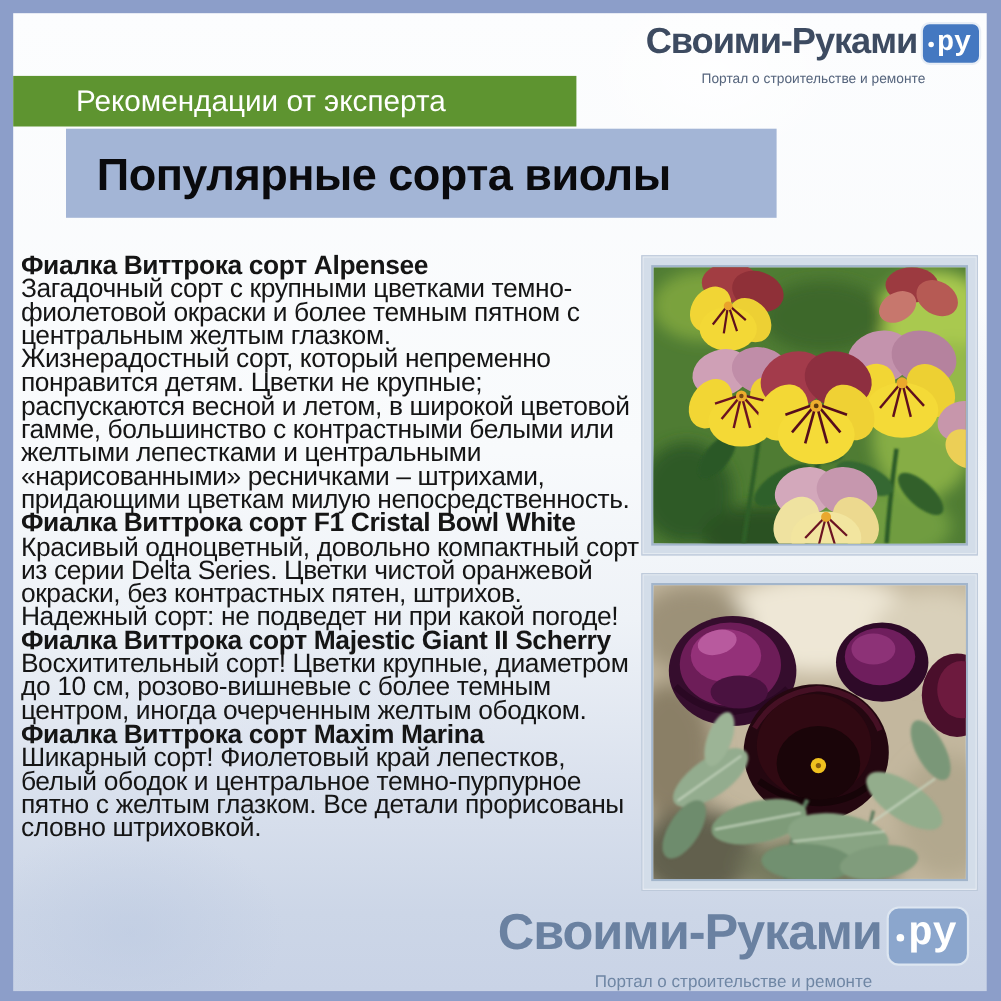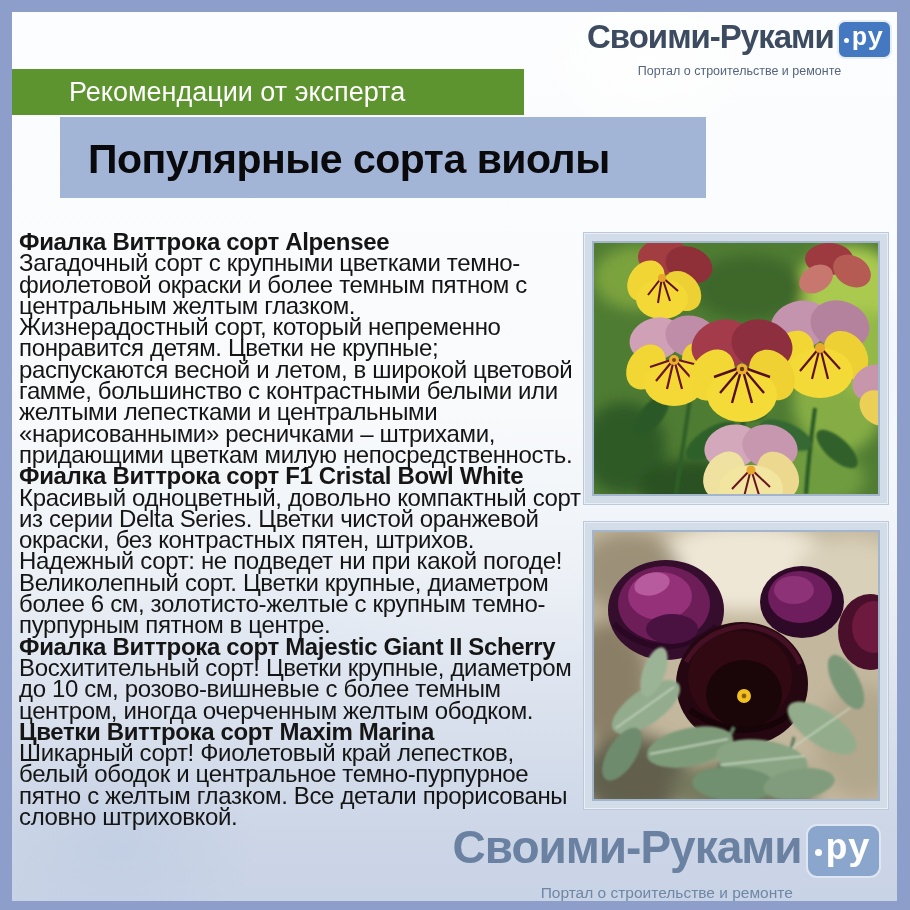--- a/index.html
+++ b/index.html
@@ -79,24 +79,23 @@
     <div class="blue-banner">
       <span>Популярные сорта виолы</span>
     </div>
 
     <div class="article">
         <p class="h">Фиалка Виттрока сорт Alpensee</p>
         <p>Загадочный сорт с крупными цветками темно-фиолетовой окраски и более темным пятном с центральным желтым глазком.</p>
         <p>Жизнерадостный сорт, который непременно понравится детям. Цветки не крупные; распускаются весной и летом, в широкой цветовой гамме, большинство с контрастными белыми или желтыми лепестками и центральными «нарисованными» ресничками – штрихами, придающими цветкам милую непосредственность.</p>
         <p class="h">Фиалка Виттрока сорт F1 Cristal Bowl White</p>
         <p>Красивый одноцветный, довольно компактный сорт из серии Delta Series. Цветки чистой оранжевой окраски, без контрастных пятен, штрихов. Надежный сорт: не подведет ни при какой погоде!</p>
-        <p>Великолепный сорт. Цветки крупные, диаметром более 6 см, золотисто-желтые с крупным темно-пурпурным пятном в центре.</p>
         <p class="h">Фиалка Виттрока сорт Majestic Giant II Scherry</p>
         <p>Восхитительный сорт! Цветки крупные, диаметром до 10 см, розово-вишневые с более темным центром, иногда очерченным желтым ободком.</p>
-        <p class="h">Цветки Виттрока сорт Maxim Marina</p>
+        <p class="h">Фиалка Виттрока сорт Maxim Marina</p>
         <p>Шикарный сорт! Фиолетовый край лепестков, белый ободок и центральное темно-пурпурное пятно с желтым глазком. Все детали прорисованы словно штриховкой.</p>
       </div>
 
     <div class="photo-frame photo-1">
       <div class="photo-inner">
         <svg width="284" height="251" viewBox="0 0 284 251">
           <defs>
             <filter id="bb1" x="-40%" y="-40%" width="180%" height="180%">
                 <feGaussianBlur stdDeviation="7"></feGaussianBlur>
               </filter>

